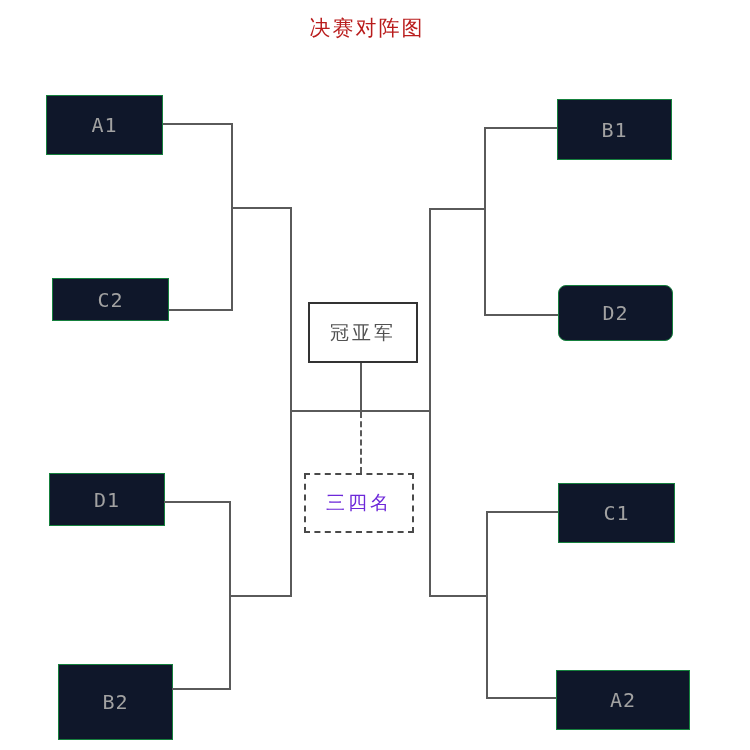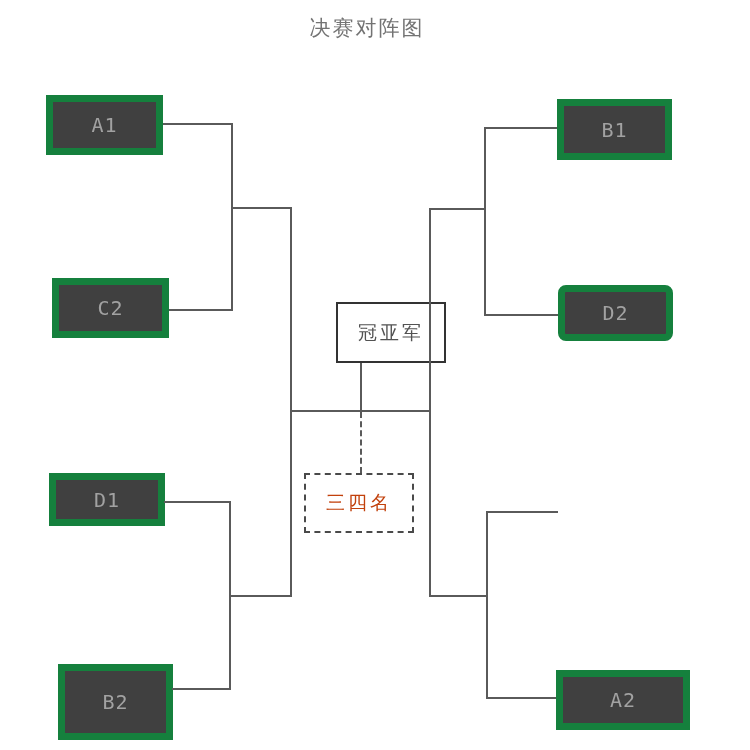--- a/index.html
+++ b/index.html
@@ -17,27 +17,27 @@
   }
   .title {
     position: absolute;
     left: 0;
     top: 14px;
     width: 734px;
     text-align: center;
     font-family: "Liberation Serif", "DejaVu Serif", serif;
     font-size: 21px;
     letter-spacing: 2px;
-    color: #737373;
+    color: #b91c1c;
   }
   .team-box {
     position: absolute;
     box-sizing: border-box;
-    border: 7px solid #15803d;
-    background: #404040;
+    border: 1px solid #15803d;
+    background: #0f172a;
     display: flex;
     align-items: center;
     justify-content: center;
     font-family: "DejaVu Sans Mono", monospace;
     font-size: 20px;
     color: #a2a2a2;
     letter-spacing: 1px;
   }
   .final-box {
     position: absolute;
@@ -53,21 +53,21 @@
   }
   .third-box {
     position: absolute;
     box-sizing: border-box;
     border: 2px dashed #4a4a4a;
     background: #ffffff;
     display: flex;
     align-items: center;
     justify-content: center;
     font-size: 19px;
-    color: #c2410c;
+    color: #6d28d9;
     letter-spacing: 3px;
   }
   .line {
     position: absolute;
     background: #5a5a5a;
   }
   .dashed-v {
     position: absolute;
     width: 0;
     border-left: 2px dashed #5a5a5a;
@@ -75,31 +75,32 @@
   }
 </style>
 </head>
 <body>
 
 <div id="canvas">
 
   <div class="title">决赛对阵图</div>
 
   <div class="team-box" style="left:46px; top:95px; width:117px; height:60px;">A1</div>
-  <div class="team-box" style="left:52px; top:278px; width:117px; height:60px;">C2</div>
+  <div class="team-box" style="left:52px; top:278px; width:117px; height:43px;">C2</div>
 
   <div class="team-box" style="left:49px; top:473px; width:116px; height:53px;">D1</div>
   <div class="team-box" style="left:58px; top:664px; width:115px; height:76px;">B2</div>
 
   <div class="team-box" style="left:557px; top:99px; width:115px; height:61px;">B1</div>
   <div class="team-box" style="left:558px; top:285px; width:115px; height:56px;border-radius:8px;">D2</div>
 
+  <div class="team-box" style="left:558px; top:483px; width:117px; height:60px;">C1</div>
   <div class="team-box" style="left:556px; top:670px; width:134px; height:60px;">A2</div>
 
-  <div class="final-box" style="left:308px; top:302px; width:110px; height:61px;margin-left:28px;">冠亚军</div>
+  <div class="final-box" style="left:308px; top:302px; width:110px; height:61px;">冠亚军</div>
   <div class="third-box" style="left:304px; top:473px; width:110px; height:60px;">三四名</div>
 
   <div class="line" style="left:163px; top:123px; width:70px; height:2px;"></div>
   <div class="line" style="left:169px; top:309px; width:64px; height:2px;"></div>
   <div class="line" style="left:231px; top:123px; width:2px; height:188px;"></div>
   <div class="line" style="left:231px; top:207px; width:61px; height:2px;"></div>
 
   <div class="line" style="left:164px; top:501px; width:67px; height:2px;"></div>
   <div class="line" style="left:172px; top:688px; width:59px; height:2px;"></div>
   <div class="line" style="left:229px; top:501px; width:2px; height:189px;"></div>

